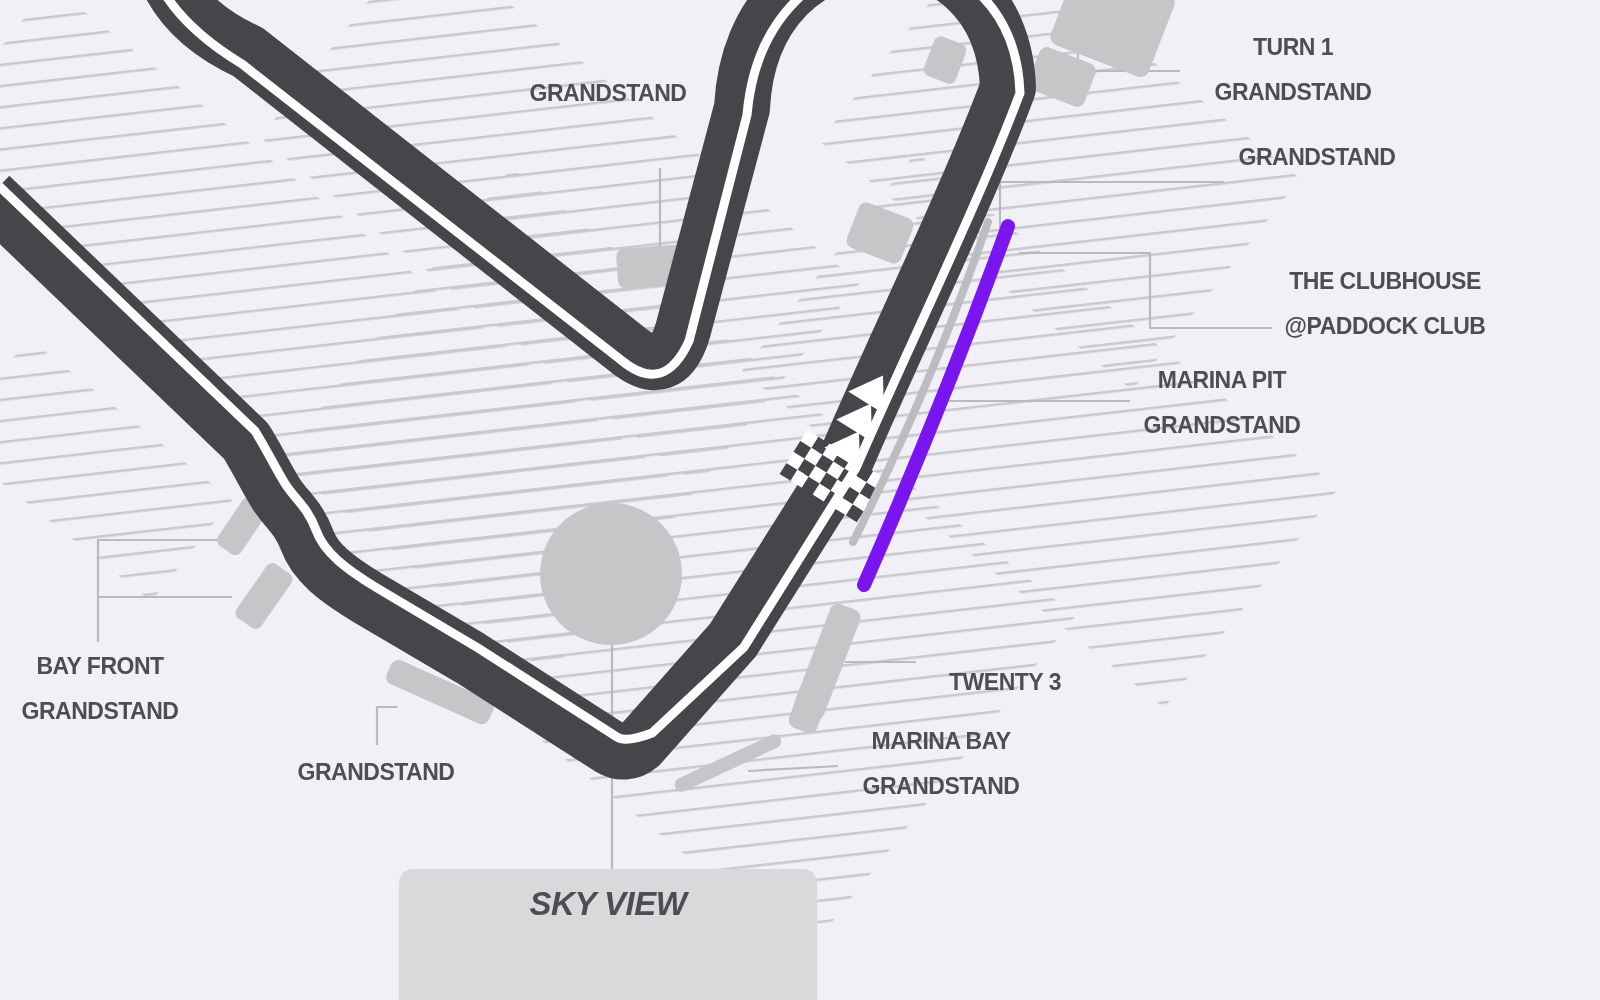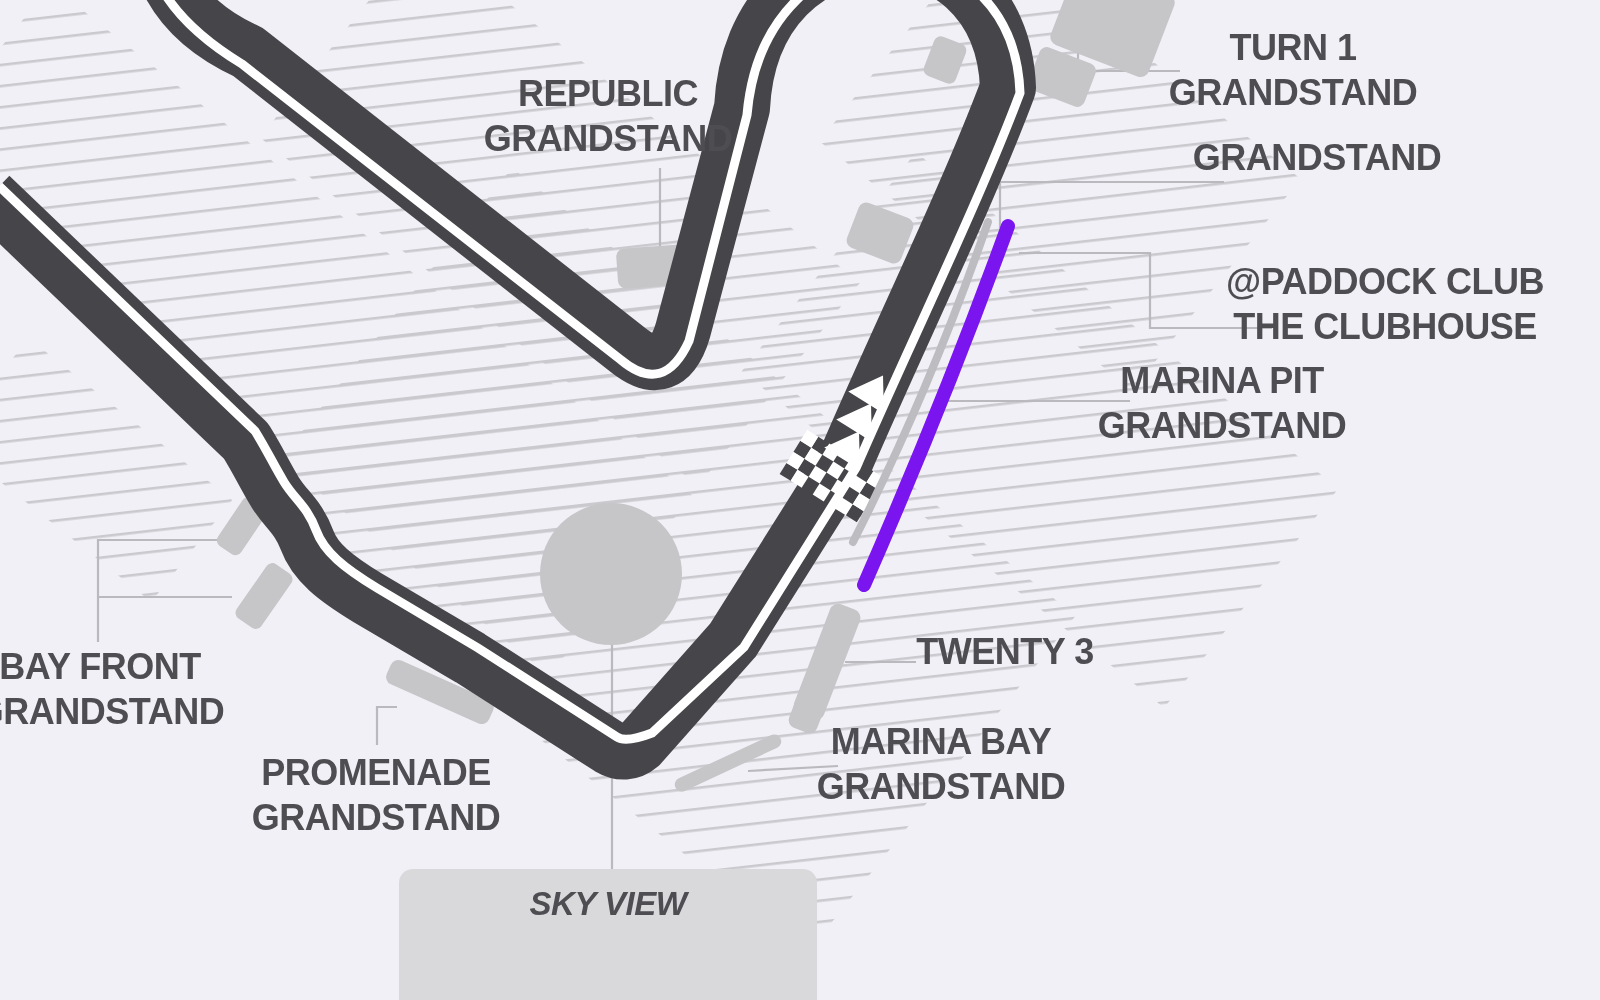--- a/index.html
+++ b/index.html
@@ -8,21 +8,21 @@
     background:var(--bg,#F1F0F6);
     font-family:"Liberation Sans","DejaVu Sans",sans-serif;
   }
   #stage{position:absolute;inset:0;}
   svg{position:absolute;left:0;top:0;}
   .map-label{
     position:absolute;
     transform:translateX(-50%);
     text-align:center;
     font-weight:700;
-    font-size:36px;
+    font-size:23px;
     letter-spacing:-0.5px;
     line-height:45px;
     color:var(--text,#4E4E52);
     white-space:nowrap;
   }
   .map-label span{display:block;}
   #skyview-box{
     position:absolute;
     left:399px;top:869px;width:418px;height:140px;
     background:var(--box,#D9D9DB);
@@ -157,58 +157,56 @@
        C 307,506 295,500 284,482
        C 272,462 268,452 255,431
        L -1,186" fill="none" stroke="var(--trackline,#FFFFFF)" stroke-width="9"></path>
 
   <path d="M 988,222 Q 930,390 853,542" fill="none" stroke="var(--pitwall,#BDBDC1)" stroke-width="8" stroke-linecap="round"></path>
 
   <path d="M 1008,226 Q 945,400 864,585" fill="none" stroke="var(--purple,#7A15F0)" stroke-width="14" stroke-linecap="round"></path>
 </svg>
 
 <div class="map-label" style="left:608px;top:71px">
-  <span>REPUBLIC</span>
   <span>GRANDSTAND</span>
 </div>
 
 <div class="map-label" style="left:1293px;top:25px">
   <span>TURN 1</span>
   <span>GRANDSTAND</span>
 </div>
 
 <div class="map-label" style="left:1317px;top:135px">
   <span>GRANDSTAND</span>
 </div>
 
 <div class="map-label" style="left:1385px;top:259px">
+  <span>THE CLUBHOUSE</span>
   <span>@PADDOCK CLUB</span>
-  <span>THE CLUBHOUSE</span>
 </div>
 
 <div class="map-label" style="left:1222px;top:358px">
   <span>MARINA PIT</span>
   <span>GRANDSTAND</span>
 </div>
 
-<div class="map-label" style="left:1005px;top:629px">
+<div class="map-label" style="left:1005px;top:660px">
   <span>TWENTY 3</span>
 </div>
 
 <div class="map-label" style="left:941px;top:719px">
   <span>MARINA BAY</span>
   <span>GRANDSTAND</span>
 </div>
 
 <div class="map-label" style="left:100px;top:644px">
   <span>BAY FRONT</span>
   <span>GRANDSTAND</span>
 </div>
 
 <div class="map-label" style="left:376px;top:750px">
-  <span>PROMENADE</span>
   <span>GRANDSTAND</span>
 </div>
 
 <div id="skyview-box">
   <span>SKY VIEW</span>
 </div>
 </div>
 
 </body></html>

